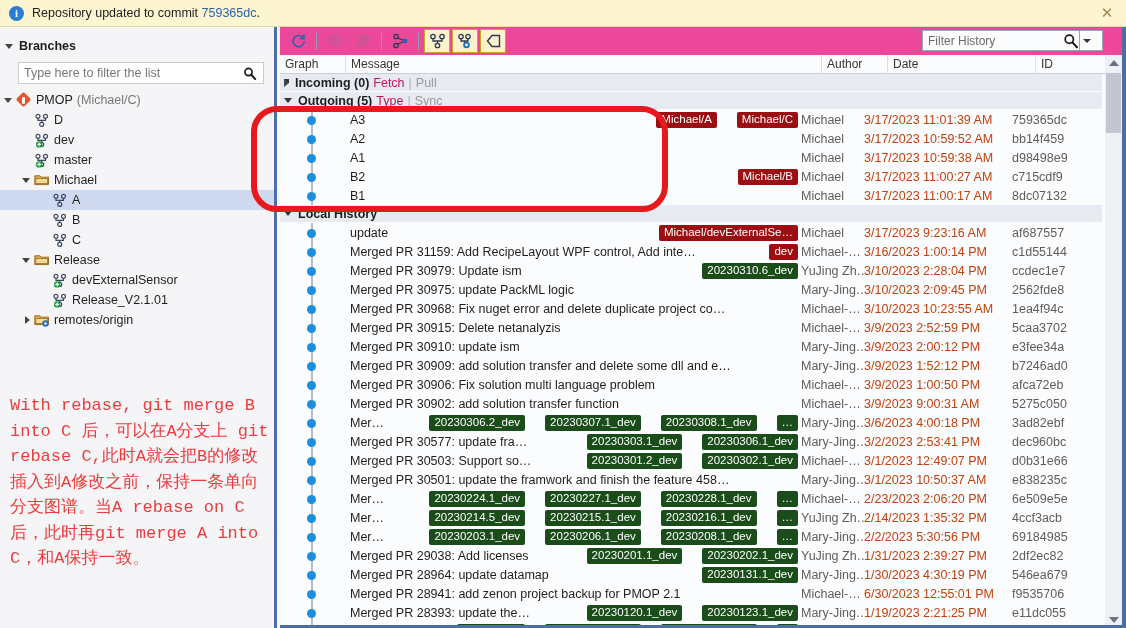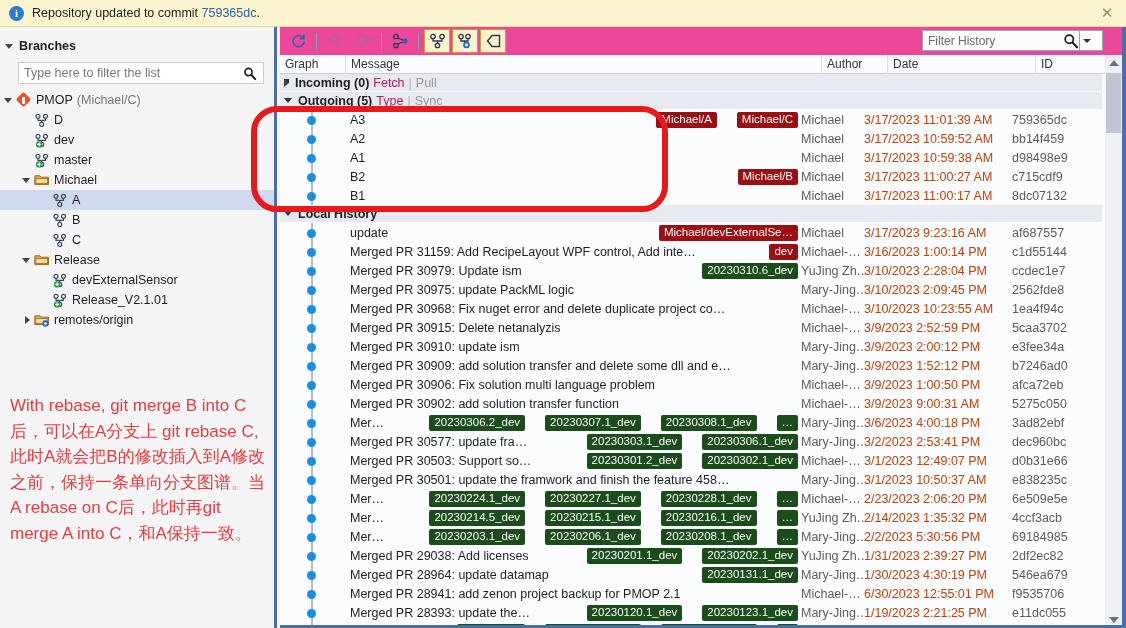--- a/index.html
+++ b/index.html
@@ -99,21 +99,21 @@
   .ic-repo::after {
     content: ""; position: absolute; left: 6px; top: 4px;
     width: 3px; height: 7px; background: #fff; border-radius: 1px;
   }
 
   
   #anno {
     position: absolute; left: 10px; top: 366px;
     width: 262px;
     color: #ea3c3c; font-size: 17px; line-height: 25.5px;
-    font-family: Liberation Sans, sans-serif;
+    font-family: Liberation Mono, monospace;
   }
 
   
   #right {
     position: absolute; left: 280px; top: 27px;
     width: 846px; height: 601px;
     background: #fbfcfe;
   }
   #toolbar {
     height: 28px; background: #ec4899;

